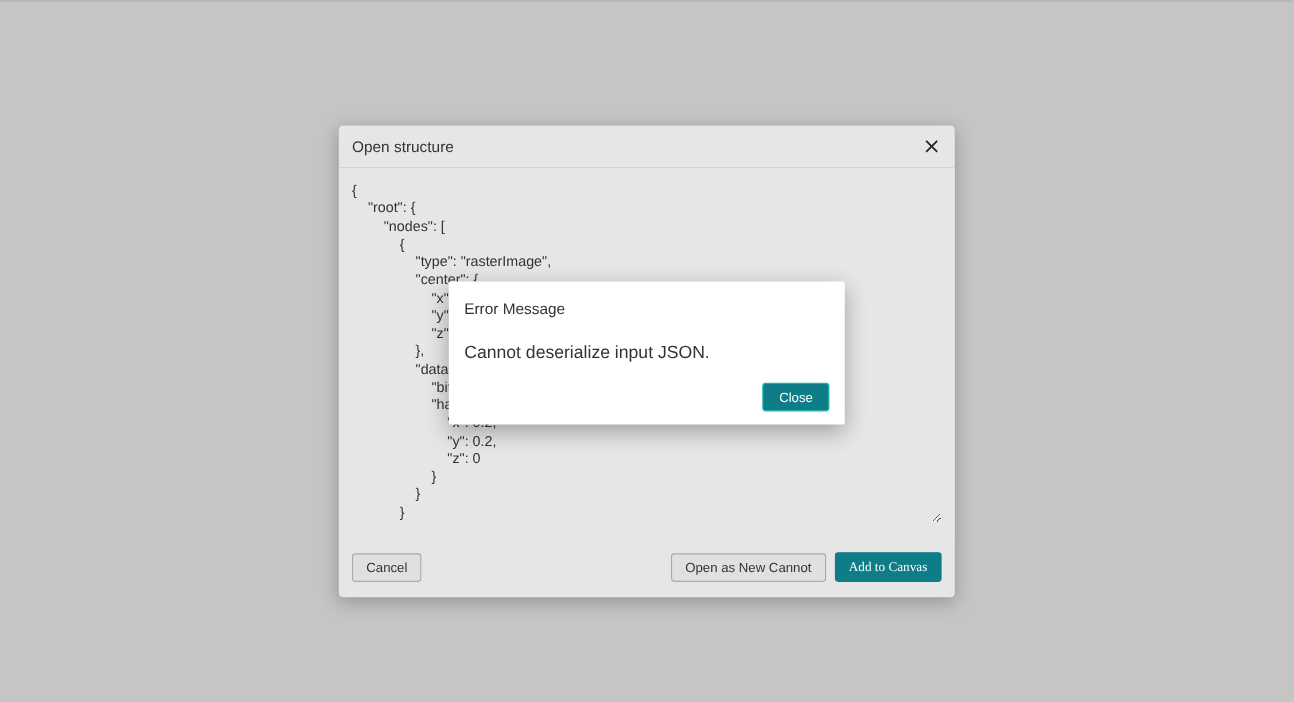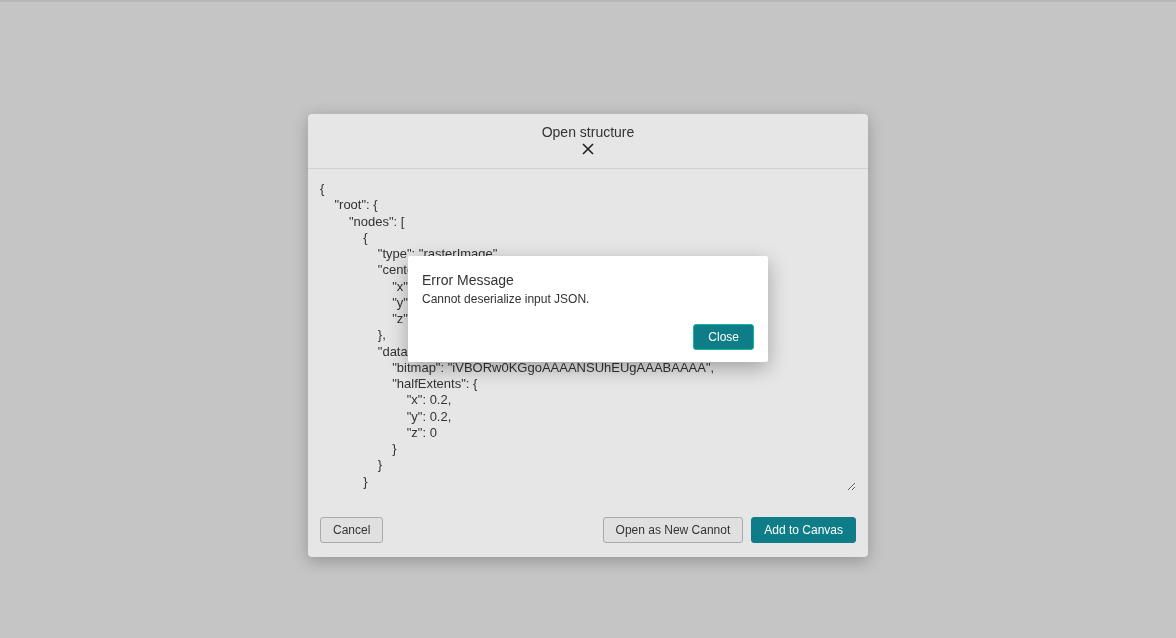--- a/index.html
+++ b/index.html
@@ -32,21 +32,20 @@
       border-radius: 4px;
       box-shadow: 0 4px 16px rgba(0,0,0,0.25);
       overflow: hidden;
     }
     .dialog-header {
       display: flex;
       align-items: center;
       justify-content: space-between;
       padding: 10px 12px;
       border-bottom: 1px solid #d0d0d0;
-      flex-direction: column;
     }
     .dialog-title {
       font-size: 14px;
       color: #333;
     }
     .close-icon {
       width: 18px;
       height: 18px;
       cursor: pointer;
       display: flex;
@@ -83,41 +82,42 @@
       border-radius: 3px;
       cursor: pointer;
       border: 1px solid #aaa;
       background: #e0e0e0;
       color: #333;
     }
     .btn-primary {
       background: #0e7d87;
       border: 1px solid #0e7d87;
       color: #fff;
+      font-family: Liberation Serif, serif;
     }
     .spacer {
       flex: 1;
     }
     .error-dialog {
       position: absolute;
       left: 408px;
       top: 256px;
       width: 360px;
       background: #fff;
       border-radius: 2px;
       box-shadow: 0 6px 20px rgba(0,0,0,0.3);
       padding: 16px 14px 12px 14px;
     }
     .error-title {
       font-size: 14px;
       color: #333;
-      margin-bottom: 4px;
+      margin-bottom: 24px;
     }
     .error-body {
-      font-size: 12px;
+      font-size: 16px;
       color: #333;
       margin-bottom: 18px;
     }
     .error-footer {
       display: flex;
       justify-content: flex-end;
     }
     .error-close-btn {
       padding: 5px 14px;
       font-size: 12px;

